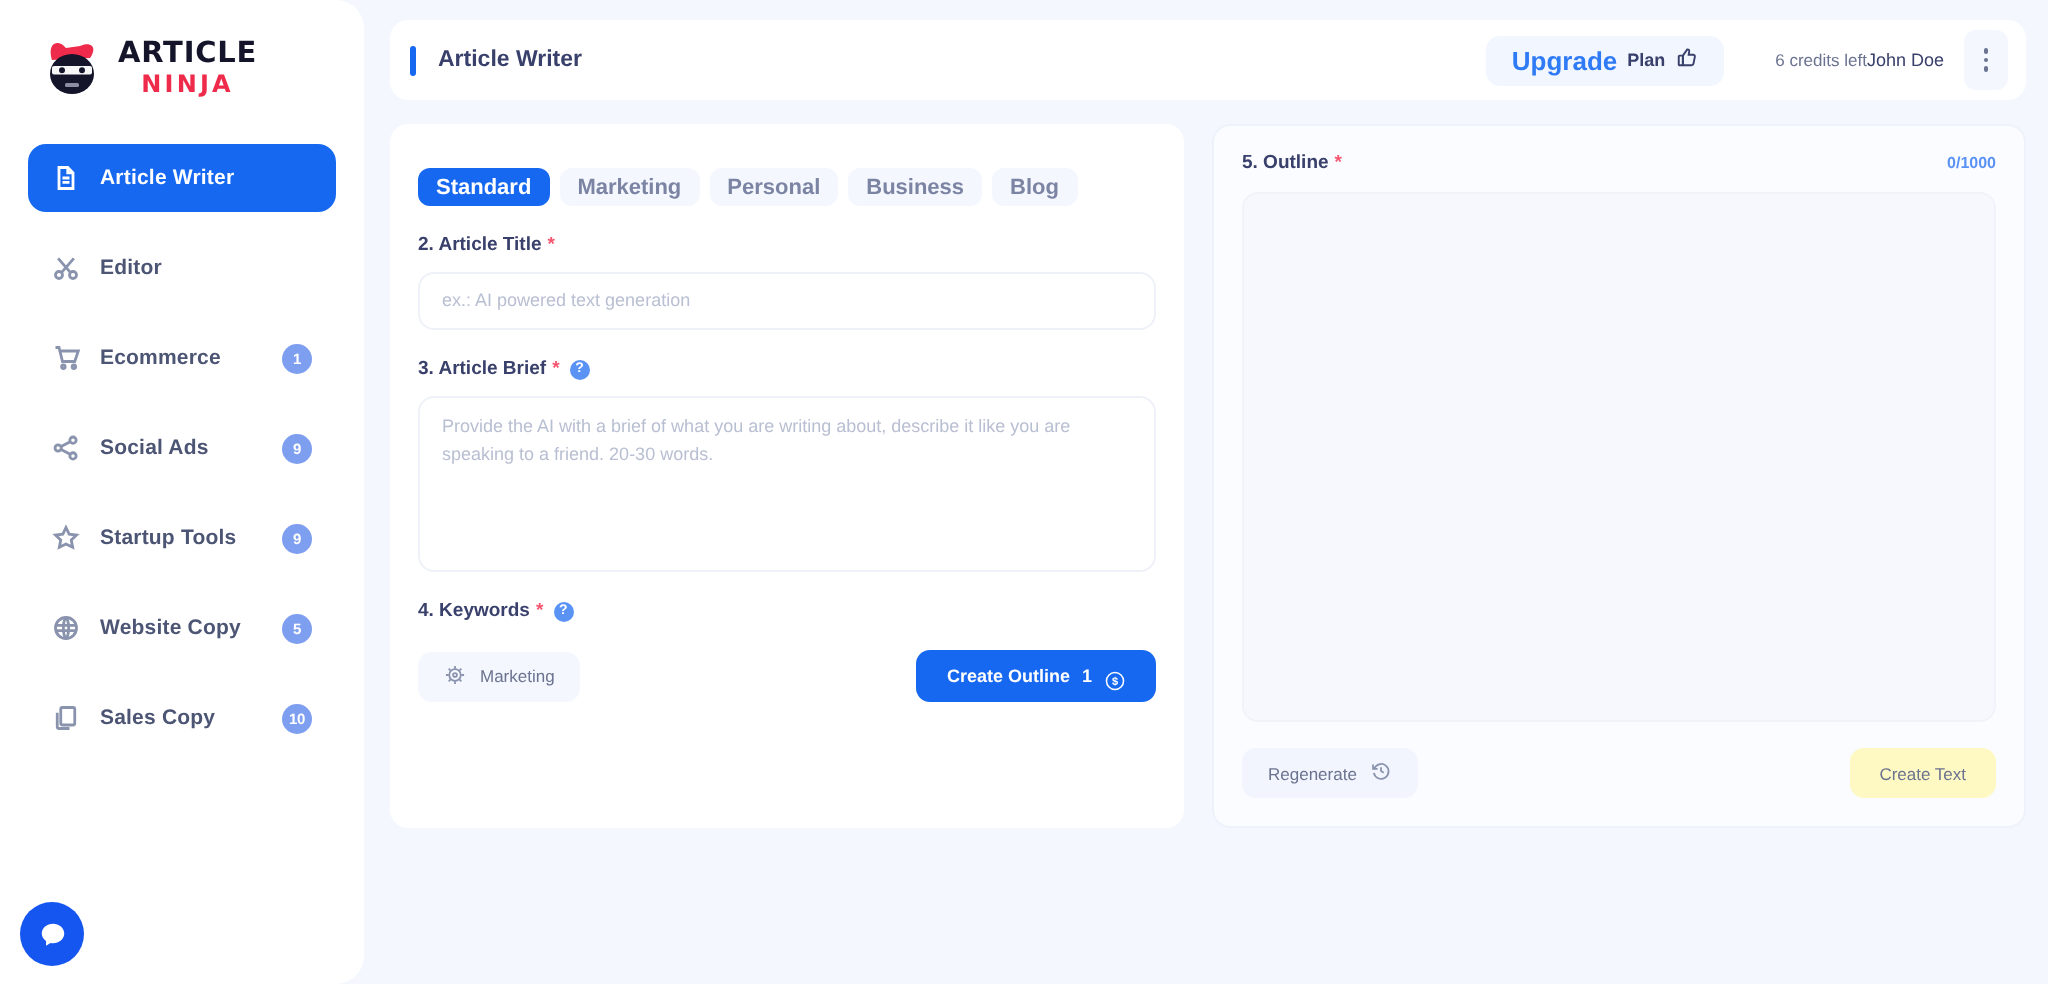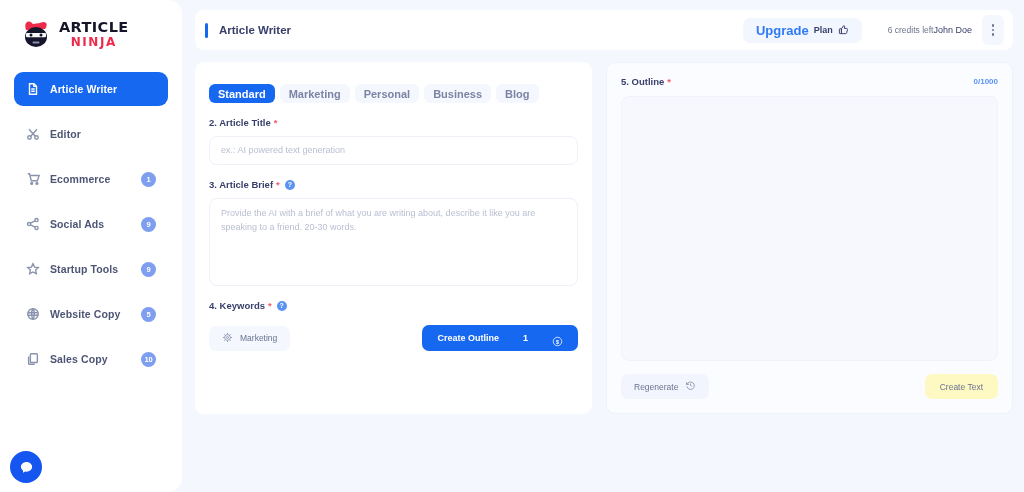--- a/index.html
+++ b/index.html
@@ -142,21 +142,21 @@
 
   .left-actions { display: flex; align-items: center; margin-top: 14px; }
   .lang-btn {
     background: #f4f7fe; border-radius: 7px; height: 25px; padding: 0 13px;
     display: flex; align-items: center; gap: 7px; cursor: pointer;
   }
   .lang-btn span { font-size: 8.5px; color: #6b7390; font-weight: 400; }
   .lang-btn svg { width: 11px; height: 11px; stroke: #8a93ad; fill: none; stroke-width: 1.3; }
   .create-outline-btn {
     margin-left: auto; background: #1768f0; border-radius: 7px;
-    height: 26px; padding: 0 15px; display: flex; align-items: center; gap: 24px;
+    height: 26px; padding: 0 15px; display: flex; align-items: center; gap: 6px;
     cursor: pointer;
   }
   .create-outline-btn .co-label { font-size: 9px; font-weight: 700; color: #fff; }
   .create-outline-btn .co-cost { font-size: 9px; font-weight: 700; color: #fff; }
   .coin { width: 11px; height: 11px; }
   .coin svg { width: 11px; height: 11px; }
 
   .outline-head { display: flex; align-items: center; }
   .outline-counter { margin-left: auto; font-size: 8px; font-weight: 700; color: #5b93f5; }
   .outline-area {

